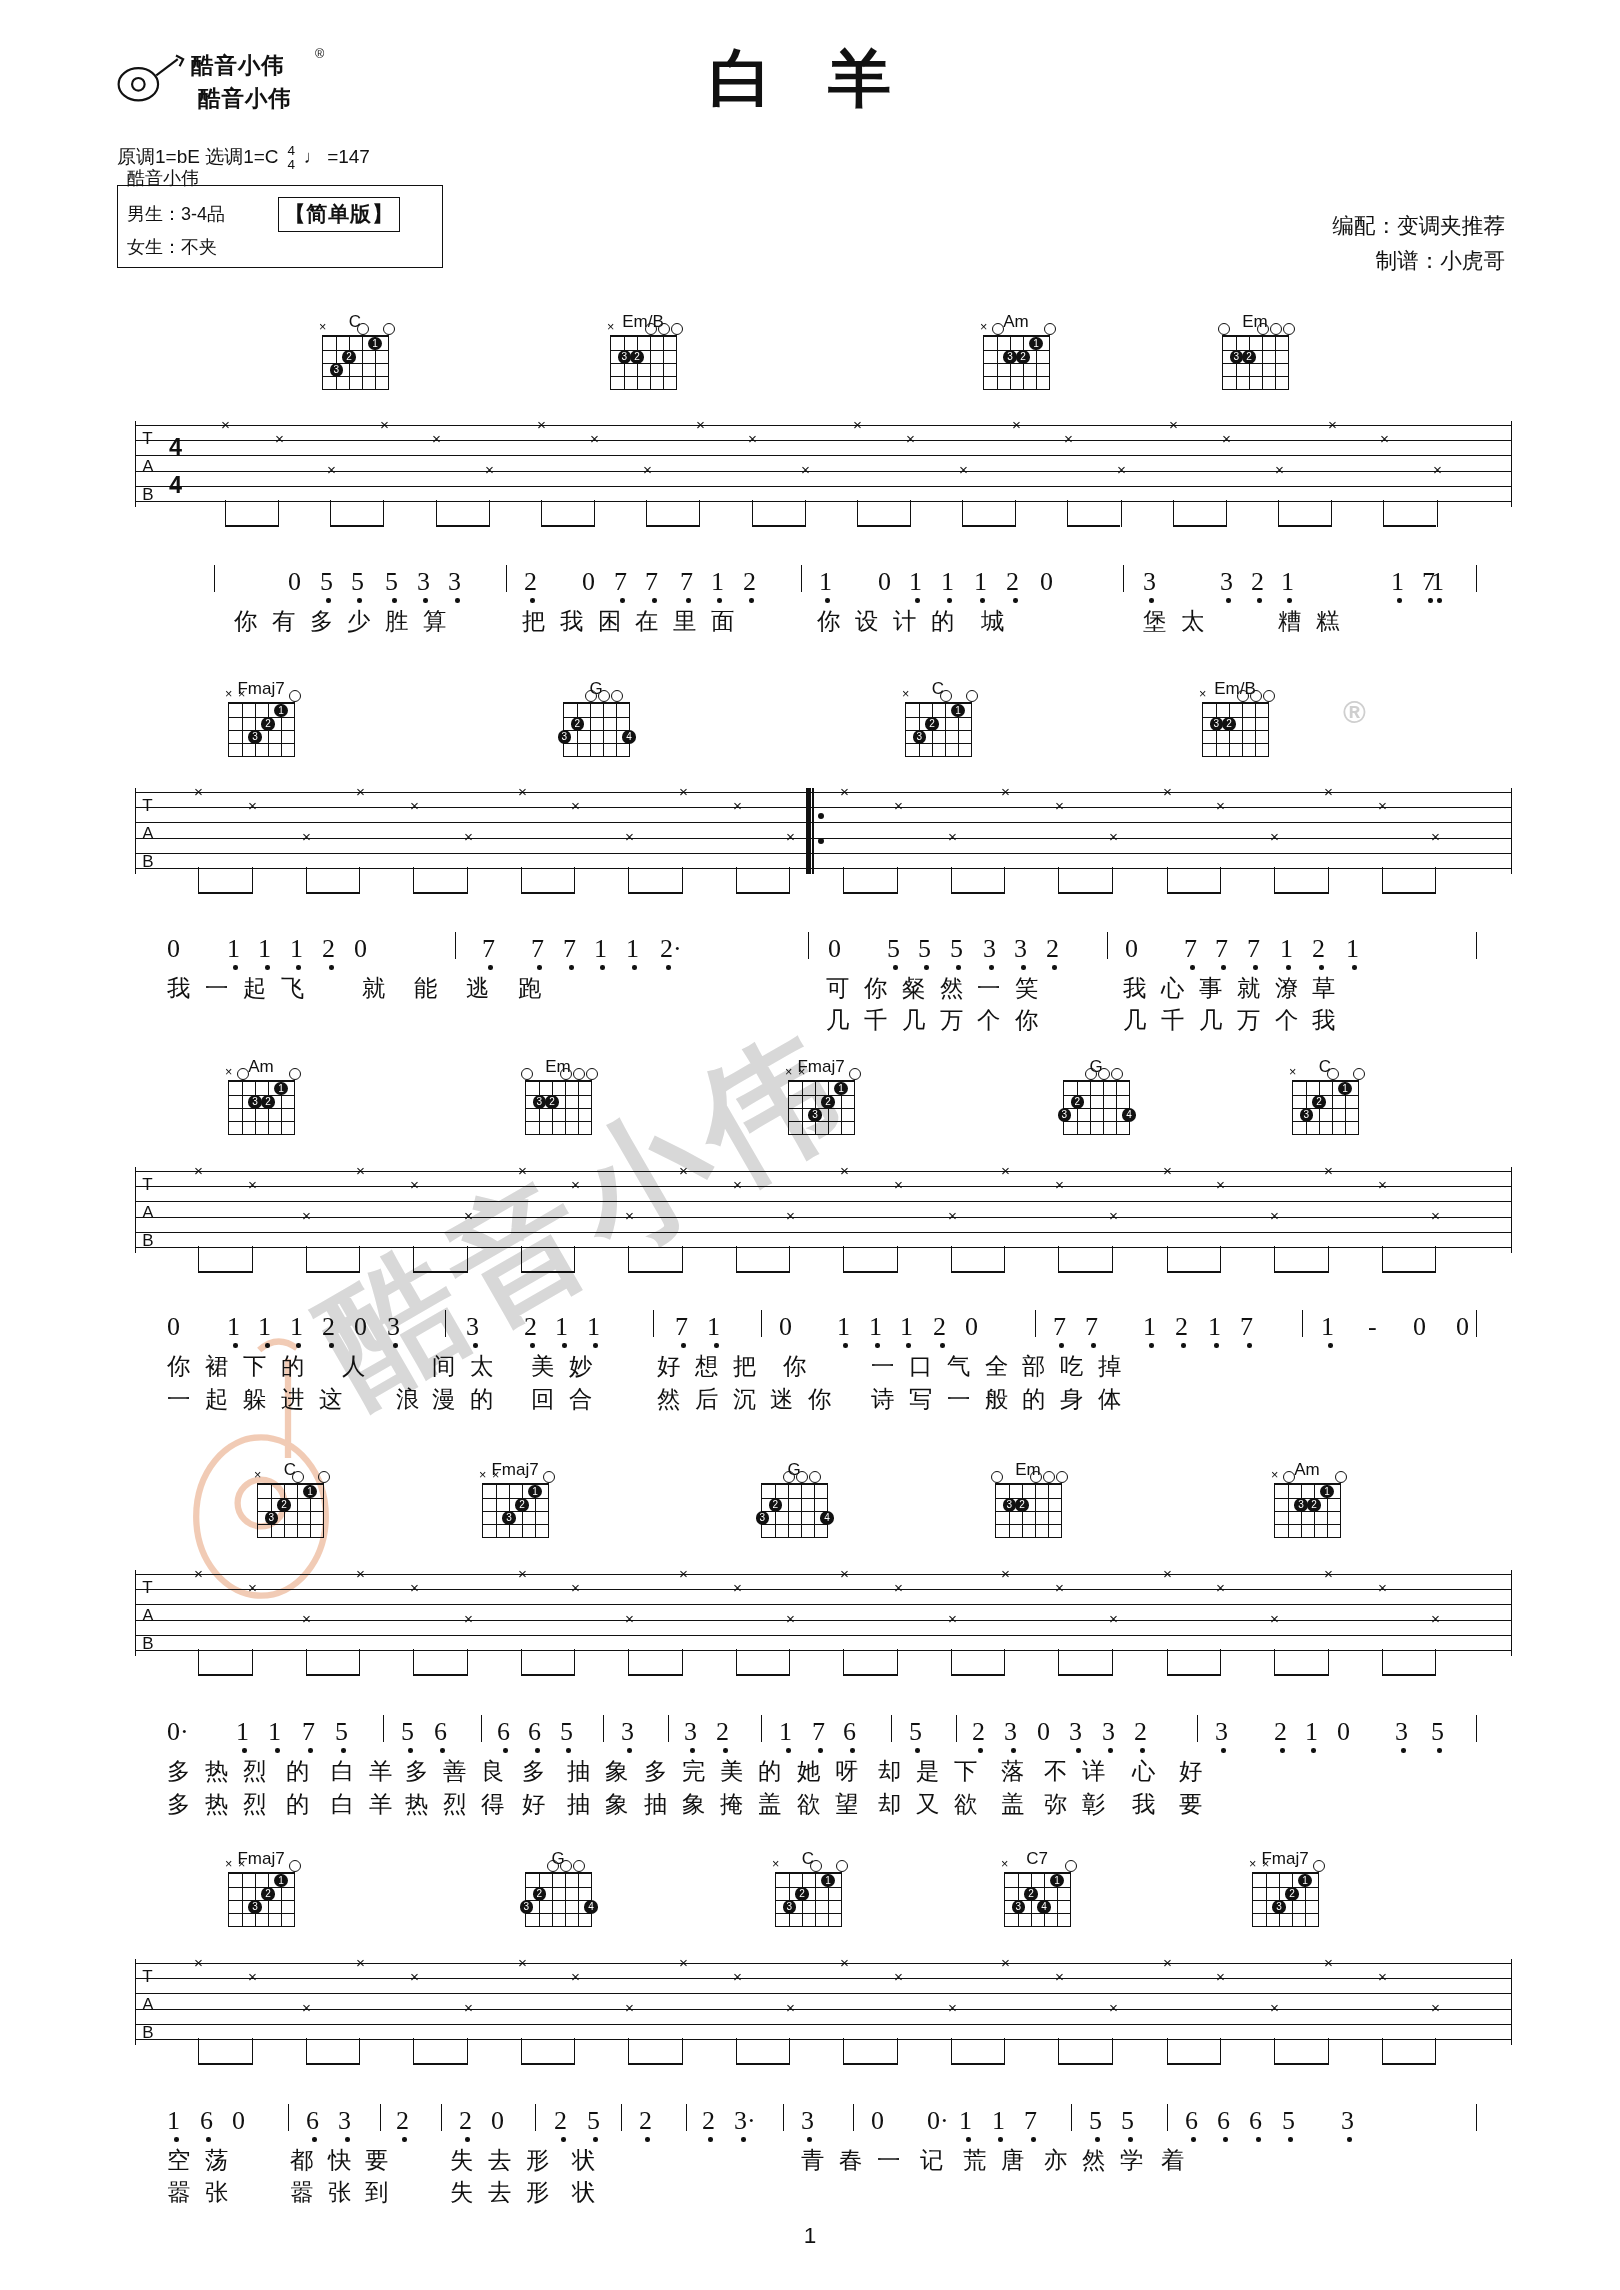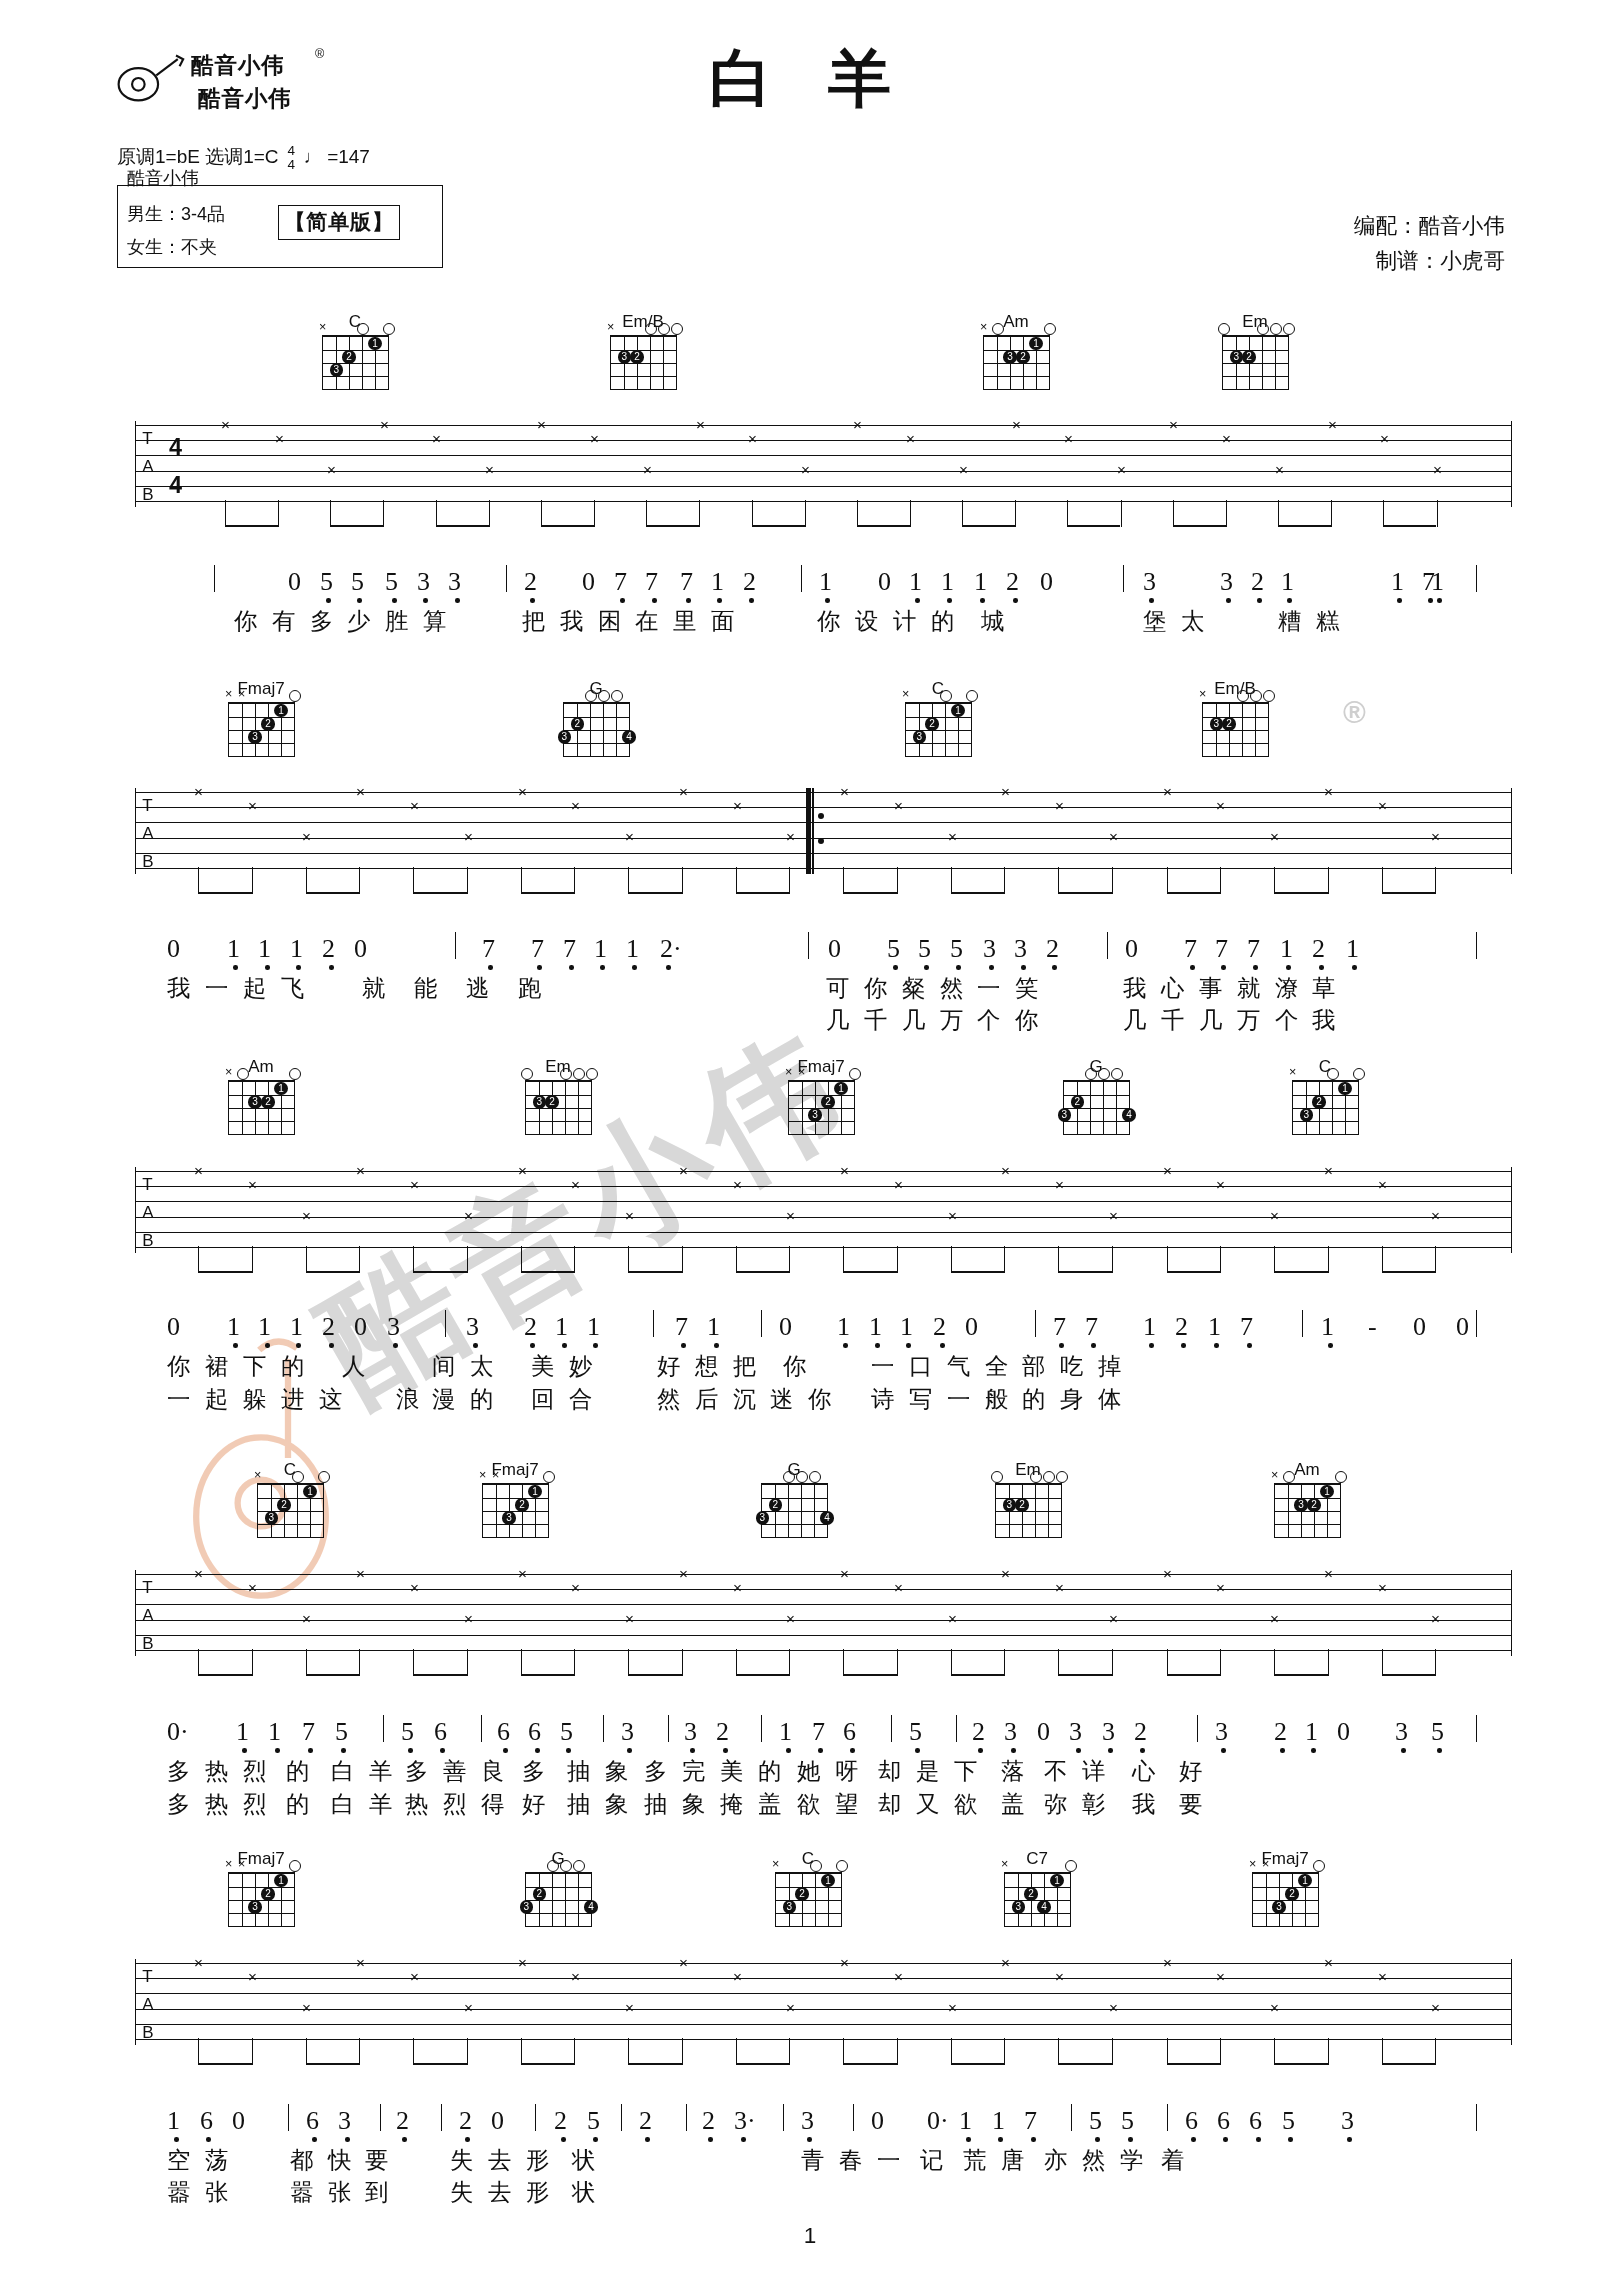--- a/index.html
+++ b/index.html
@@ -19,21 +19,21 @@
 
   .keyline{position:absolute;left:117px;top:144px;font-size:19px;letter-spacing:0px;white-space:nowrap;}
   .keyline .frac{display:inline-block;vertical-align:middle;text-align:center;line-height:1.0;font-size:13.5px;margin:0 3.6px;}
   .keyline .frac b{display:block;font-weight:normal;}
   .keyline .note{display:inline-block;vertical-align:middle;font-size:18px;}
 
   .capobox{position:absolute;left:117px;top:185px;width:324px;height:81px;border:1.4px solid #111;}
   .capobox .l1{position:absolute;left:9px;top:-20px;font-size:18px;white-space:nowrap;}
   .capobox .l2{position:absolute;left:9px;top:16px;font-size:18px;white-space:nowrap;}
   .capobox .l3{position:absolute;left:9px;top:49px;font-size:18px;white-space:nowrap;}
-  .easybadge{position:absolute;left:160px;top:10.8px;border:1.8px solid #111;padding:2.7px 5.4px;font-size:21px;font-weight:bold;letter-spacing:0.9px;margin-top:8px;}
+  .easybadge{position:absolute;left:160px;top:10.8px;border:1.8px solid #111;padding:2.7px 5.4px;font-size:21px;font-weight:bold;letter-spacing:0.9px;}
 
   .credits{position:absolute;right:115px;top:209px;text-align:right;font-size:21.6px;line-height:1.6;}
 
   
   .chord{position:absolute;width:76px;}
   .chord .nm{position:absolute;left:0;top:-23.4px;width:76px;text-align:center;font-size:17px;font-family:"Liberation Sans",sans-serif;}
   .chord .grid{position:relative;width:65px;height:52px;margin-left:5.4px;border:1.3px solid #111;border-top:2.3px solid #111;}
   .chord .grid .v{position:absolute;top:0;bottom:0;width:0.9px;background:#111;}
   .chord .grid .h{position:absolute;left:0;right:0;height:0.9px;background:#111;}
   .chord .dot{position:absolute;width:13.5px;height:13.5px;border-radius:50%;background:#111;color:#fff;font-size:10px;line-height:13.5px;text-align:center;}
@@ -119,21 +119,21 @@
   </div>
 
   <div class="capobox">
     <div class="l1">酷音小伟</div>
     <div class="l2">男生：3-4品</div>
     <div class="l3">女生：不夹</div>
     <div class="easybadge">【简单版】</div>
   </div>
 
   <div class="credits">
-    <div>编配：酷音小伟</div>
+    <div>编配：变调夹推荐</div>
     <div>制谱：小虎哥</div>
   </div>
 
   <div id="chordlayer">
       <div class="chord" style="left:317px;top:335px;">
         <div class="nm">C</div>
         <div class="grid">
           <div class="v" style="left:13px"></div>
           <div class="v" style="left:26px"></div>
           <div class="v" style="left:39px"></div>

